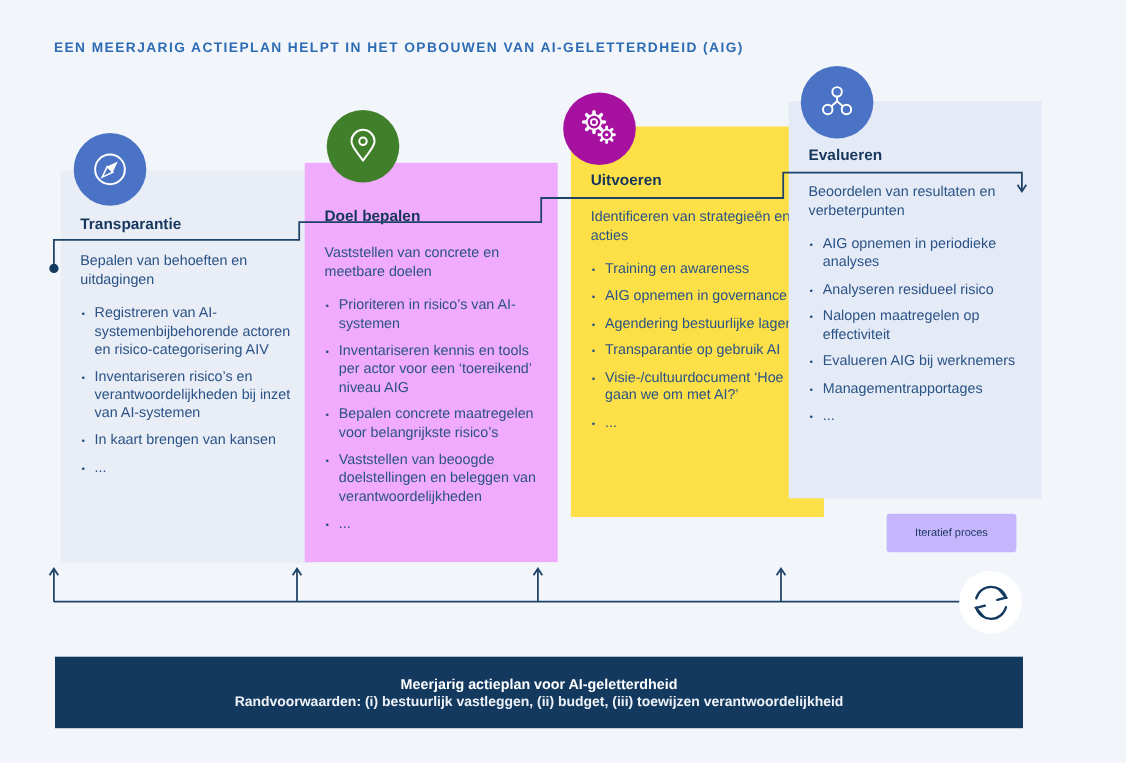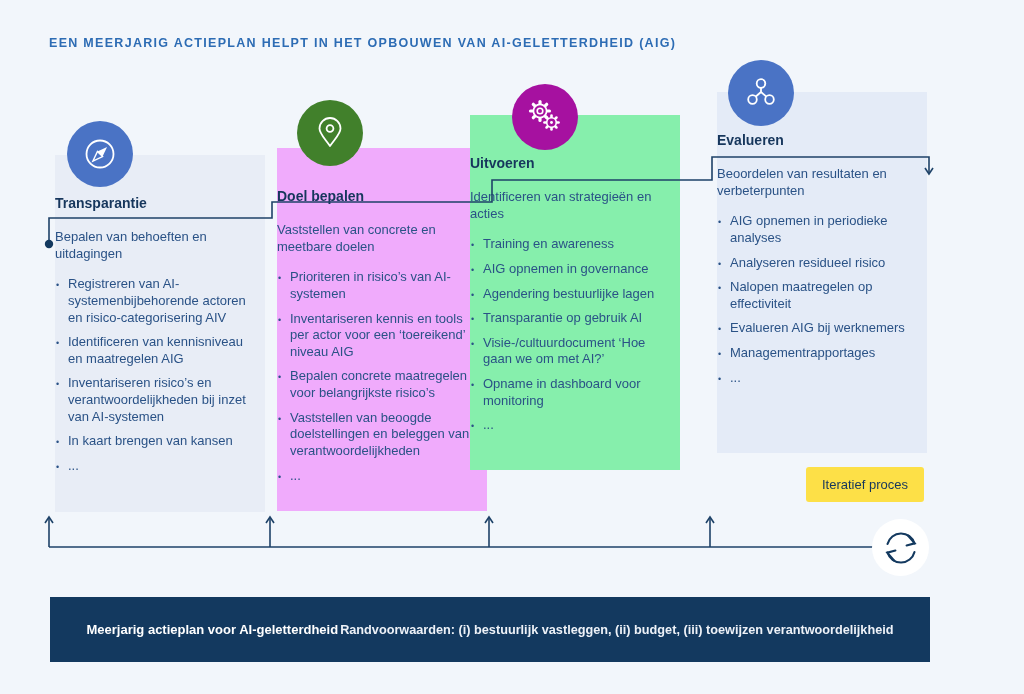--- a/index.html
+++ b/index.html
@@ -11,26 +11,26 @@
     color:#2a5286;
   }
   .canvas{position:absolute;inset:0;}
   h1.page-title{
     position:absolute;left:49px;top:36px;margin:0;
     font-size:12.5px;font-weight:700;letter-spacing:1.3px;
     color:#2d6cb4;text-transform:uppercase;
   }
   
   .panel{
-    position:absolute;width:210px;
-    padding:40px 14px 0 0;box-sizing:border-box;
+    position:absolute;width:230px;
+    padding:40px 14px 0 18px;box-sizing:border-box;
   }
   .panel.p1{left:55px;top:155px;height:357px;background:#e8edf6;}
   .panel.p2{left:277px;top:148px;height:363px;background:#f0abfc;}
-  .panel.p3{left:470px;top:115px;height:355px;background:#86efac;}
+  .panel.p3{left:519px;top:115px;height:355px;background:#fde047;}
   .panel.p4{left:717px;top:92px;height:361px;background:#e4ebf7;}
   .panel h2{
     margin:0 0 18px 0;font-size:14px;font-weight:700;color:#16365c;
   }
   .panel .subtitle{
     margin:16px 0 14px 0;font-size:13px;line-height:1.28;color:#2a5286;
   }
   .panel ul{list-style:none;margin:0;padding:0;}
   .panel li{
     position:relative;padding-left:13px;margin-bottom:8px;
@@ -46,52 +46,51 @@
   }
   .icon-circle.c1{left:67px;top:121px;background:#4a73c5;}
   .icon-circle.c2{left:297px;top:100px;background:#41802b;}
   .icon-circle.c3{left:512px;top:84px;background:#a611a0;}
   .icon-circle.c4{left:728px;top:60px;background:#4a73c5;}
   
   svg.connectors{position:absolute;left:0;top:0;pointer-events:none;}
   
   .iteratief-box{
     position:absolute;left:806px;top:467px;width:118px;height:35px;
-    background:#fde047;border-radius:3px;
+    background:#c4b5fd;border-radius:3px;
     display:flex;align-items:center;justify-content:center;
-    font-size:13px;color:#16365c;
+    font-size:10px;color:#16365c;
   }
   .cycle-circle{
     position:absolute;left:872px;top:519px;width:57px;height:57px;
     background:#ffffff;border-radius:50%;
     display:flex;align-items:center;justify-content:center;
   }
   
   .banner{
     position:absolute;left:50px;top:597px;width:880px;height:65px;
     background:#13395f;color:#ffffff;
-    display:flex;align-items:center;justify-content:center;
+    display:flex;flex-direction:column;align-items:center;justify-content:center;
     gap:2px;text-align:center;
   }
   .banner .b-title{font-size:13px;font-weight:700;}
   .banner .b-line{font-size:12.7px;font-weight:700;color:#eef2f8;}
 </style>
 </head>
 <body>
 
 <div class="canvas">
 
   <h1 class="page-title">EEN MEERJARIG ACTIEPLAN HELPT IN HET OPBOUWEN VAN AI-GELETTERDHEID (AIG)</h1>
 
   <section class="panel p1">
     <h2>Transparantie</h2>
     <p class="subtitle">Bepalen van behoeften en uitdagingen</p>
     <ul>
         <li>Registreren van AI-systemenbijbehorende actoren en risico-categorisering AIV</li>
-        <li>Identificeren van kennisniveau en maatregelen AIG</li>
         <li>Inventariseren risico’s en verantwoordelijkheden bij inzet van AI-systemen</li>
         <li>In kaart brengen van kansen</li>
         <li>...</li>
       </ul>
   </section>
 
   <section class="panel p2">
     <h2>Doel bepalen</h2>
     <p class="subtitle">Vaststellen van concrete en meetbare doelen</p>
     <ul>
@@ -105,21 +104,20 @@
 
   <section class="panel p3">
     <h2>Uitvoeren</h2>
     <p class="subtitle">Identificeren van strategieën en acties</p>
     <ul>
         <li>Training en awareness</li>
         <li>AIG opnemen in governance</li>
         <li>Agendering bestuurlijke lagen</li>
         <li>Transparantie op gebruik AI</li>
         <li>Visie-/cultuurdocument ‘Hoe gaan we om met AI?’</li>
-        <li>Opname in dashboard voor monitoring</li>
         <li>...</li>
       </ul>
   </section>
 
   <section class="panel p4">
     <h2>Evalueren</h2>
     <p class="subtitle">Beoordelen van resultaten en verbeterpunten</p>
     <ul>
         <li>AIG opnemen in periodieke analyses</li>
         <li>Analyseren residueel risico</li>

